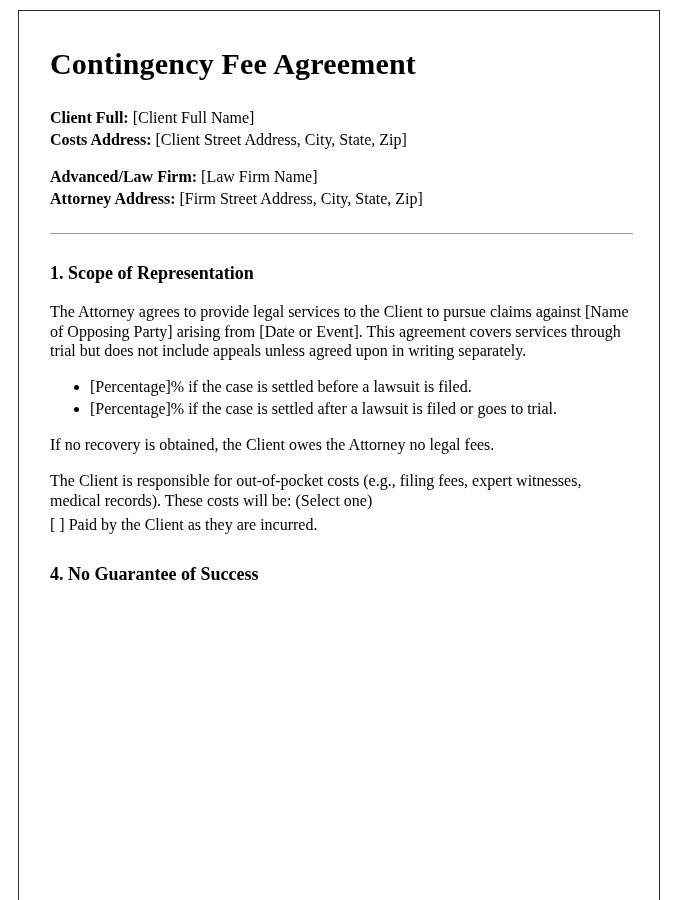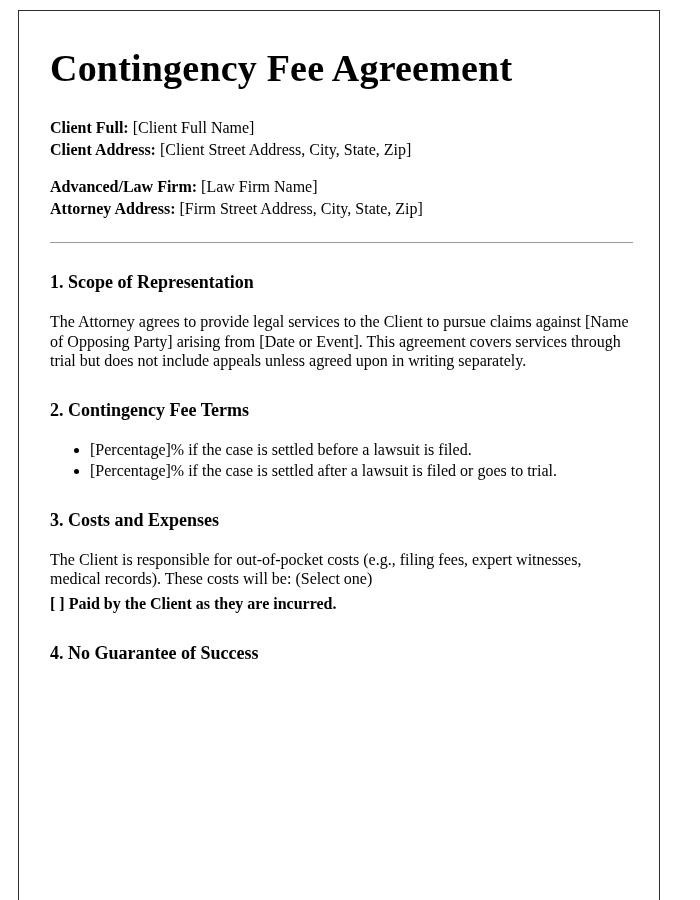--- a/index.html
+++ b/index.html
@@ -19,21 +19,21 @@
     top: 10px;
     width: 642px;
     min-height: 1150px;
     background: #ffffff;
     border: 1px solid #2e2e2e;
     padding: 30px 26px 40px 31px;
     font-size: 16px;
     line-height: 1.24;
   }
   h1.doc-title {
-    font-size: 38px;
+    font-size: 30px;
     font-weight: bold;
     margin: 4px 0 26px 0;
     letter-spacing: 0.2px;
   }
   .meta-group { margin: 0 0 17px 0; }
   .meta-group p { margin: 0 0 2px 0; }
   .meta-label { font-weight: bold; }
   hr.divider {
     border: none;
     border-top: 1px solid #9a9a9a;
@@ -43,37 +43,37 @@
   h2.sec-heading {
     font-size: 18px;
     font-weight: bold;
     margin: 28px 0 18px 0;
   }
   ul.bullets {
     margin: 15px 0;
     padding-left: 40px;
   }
   ul.bullets li { margin: 2px 0; }
-  p.option-line { margin: 5px 0 16px 0; font-weight: bold; }
+  p.option-line { margin: 5px 0 16px 0; }
 </style>
 </head>
 <body>
 
 <div class="page">
 
   <h1 class="doc-title">Contingency Fee Agreement</h1>
 
 
   <div class="meta-group">
     <p>
       <span class="meta-label">Client Full:</span>
       <span>[Client Full Name]</span>
     </p>
     <p>
-      <span class="meta-label">Client Address:</span>
+      <span class="meta-label">Costs Address:</span>
       <span>[Client Street Address, City, State, Zip]</span>
     </p>
   </div>
 
   <div class="meta-group">
     <p>
       <span class="meta-label">Advanced/Law Firm:</span>
       <span>[Law Firm Name]</span>
     </p>
     <p>
@@ -81,27 +81,26 @@
       <span>[Firm Street Address, City, State, Zip]</span>
     </p>
   </div>
 
   <hr class="divider">
 
 
   <h2 class="sec-heading">1. Scope of Representation</h2>
   <p class="para">The Attorney agrees to provide legal services to the Client to pursue claims against [Name of Opposing Party] arising from [Date or Event]. This agreement covers services through trial but does not include appeals unless agreed upon in writing separately.</p>
 
-  <h2 class="sec-heading">2. Contingency Fee Terms</h2>
   <ul class="bullets">
     <li>[Percentage]% if the case is settled before a lawsuit is filed.</li>
     <li>[Percentage]% if the case is settled after a lawsuit is filed or goes to trial.</li>
   </ul>
+  <p class="para">If no recovery is obtained, the Client owes the Attorney no legal fees.</p>
 
-  <h2 class="sec-heading">3. Costs and Expenses</h2>
   <p class="para" style="margin-bottom:4px;">
     <span>The Client is responsible for out-of-pocket costs (e.g., filing fees, expert witnesses, medical records). These costs will be: (Select one)</span><br>
   </p>
   <p class="para option-line">[ ] Paid by the Client as they are incurred.</p>
 
   <h2 class="sec-heading">4. No Guarantee of Success</h2>
 
 </div>
 
 </body></html>

